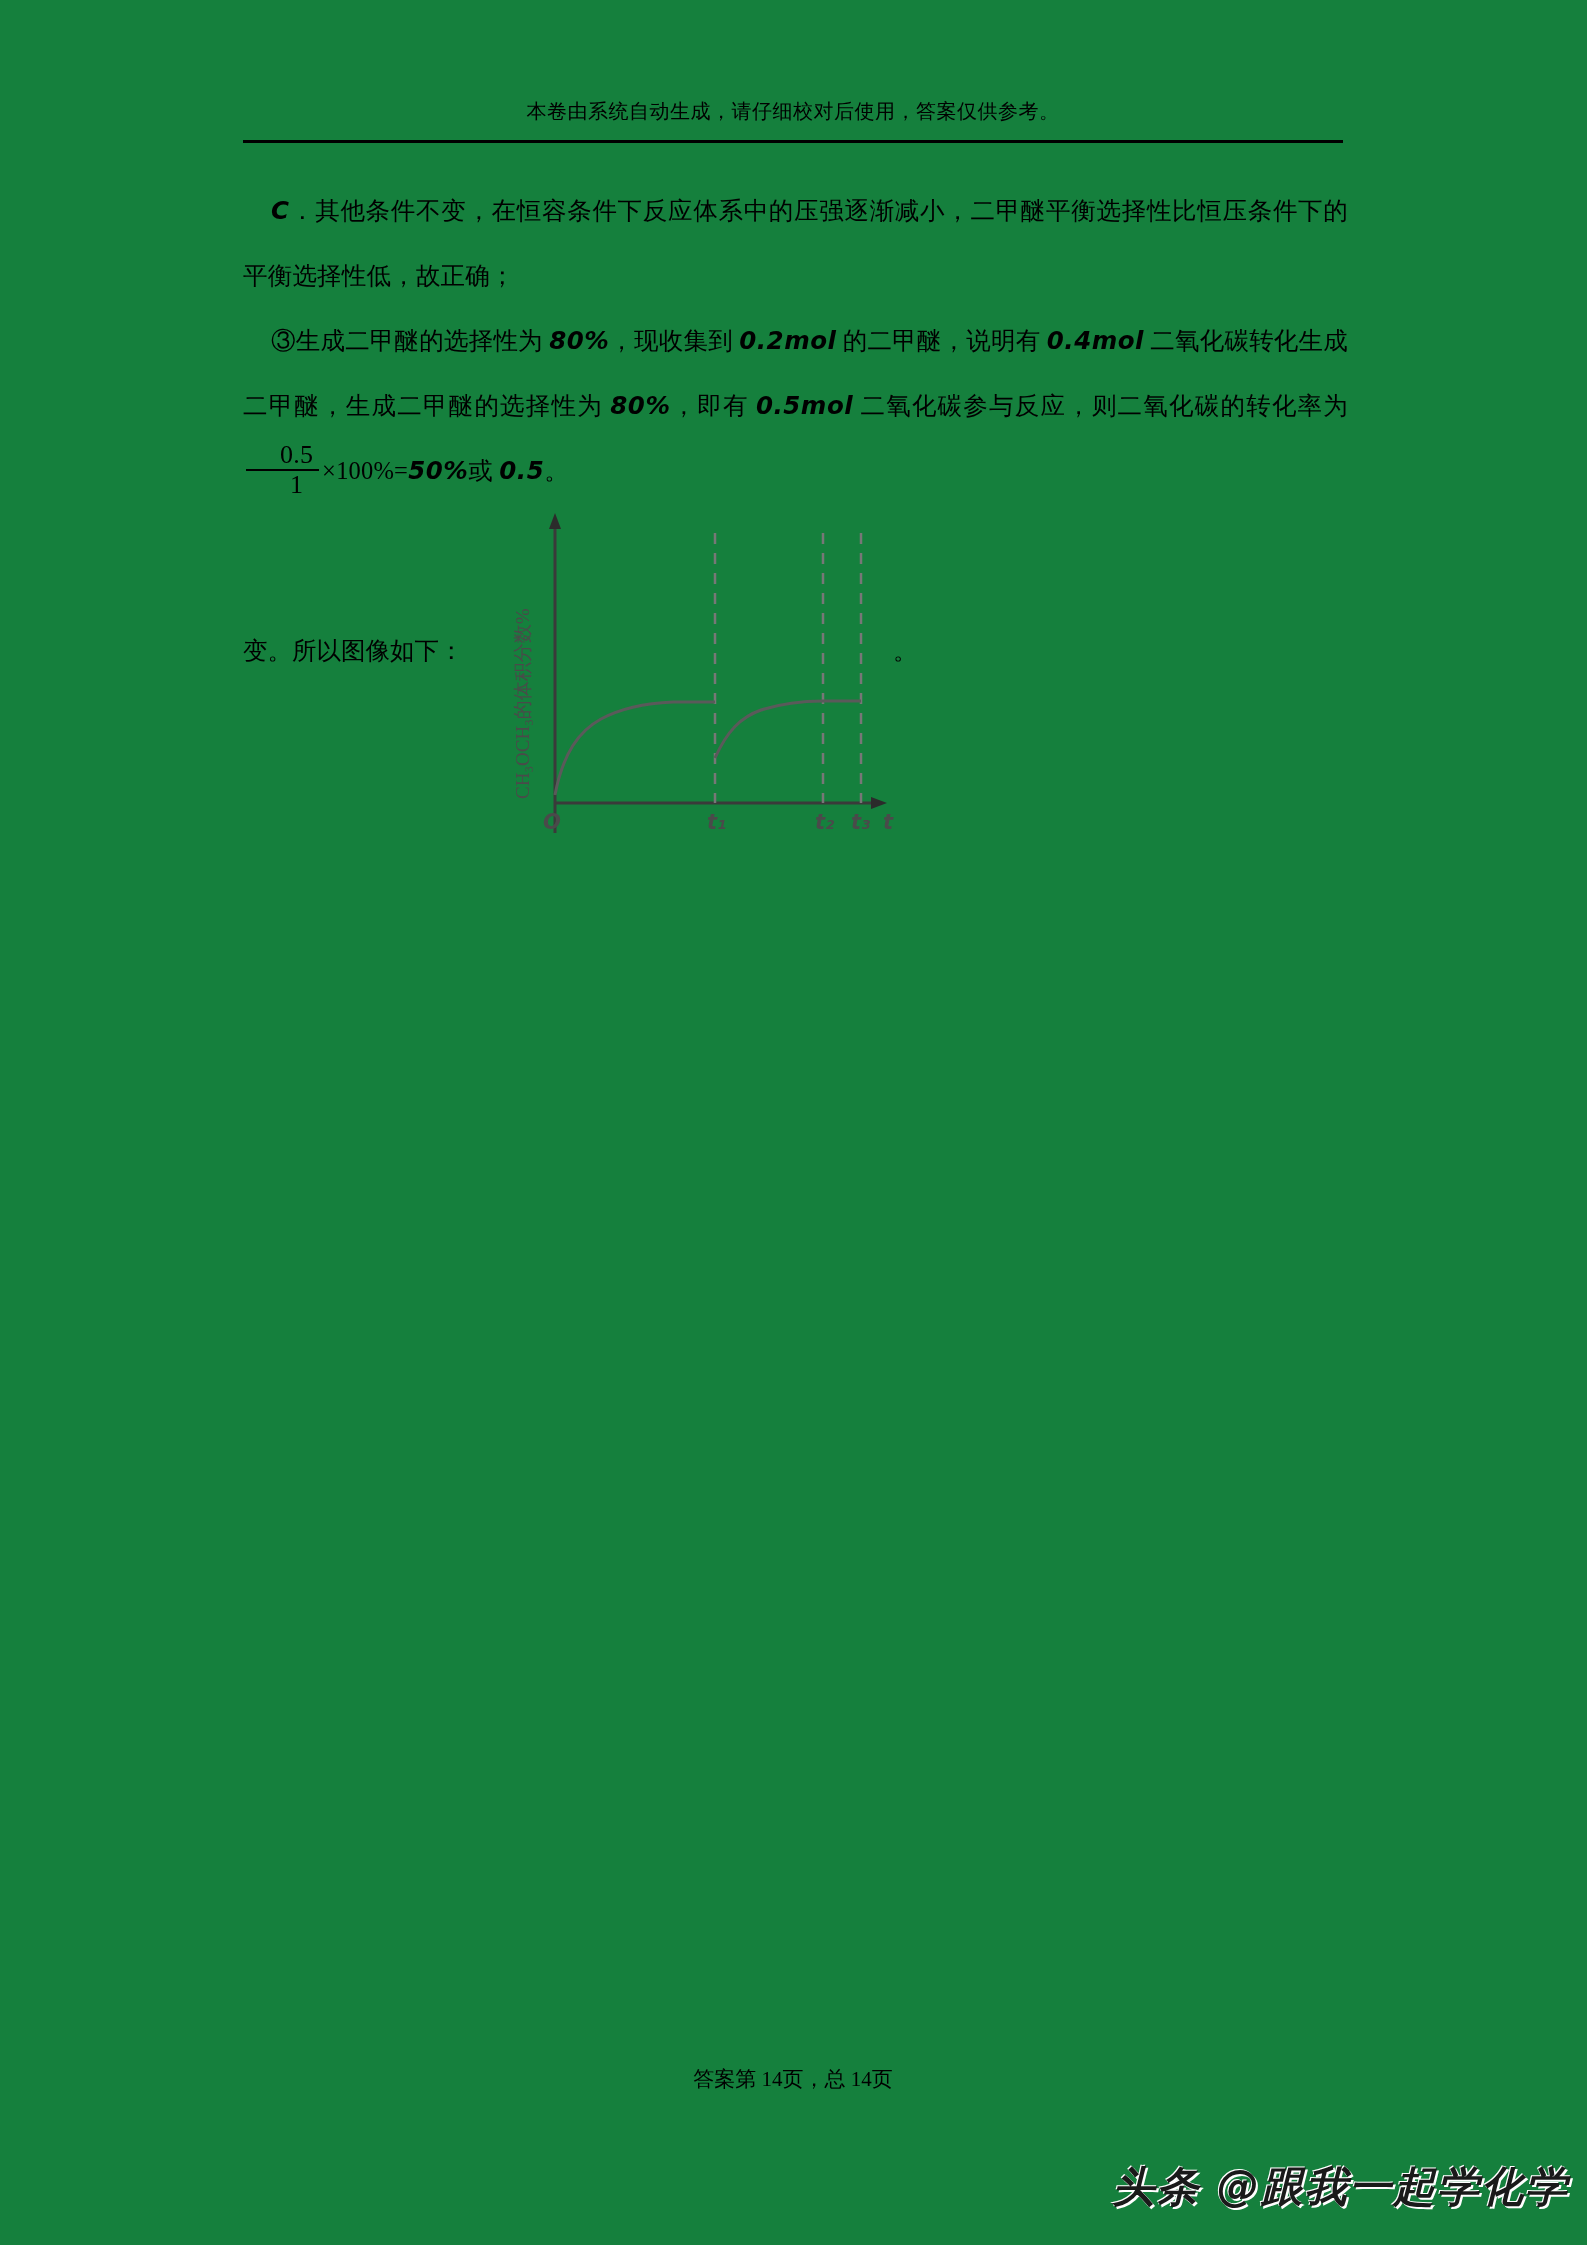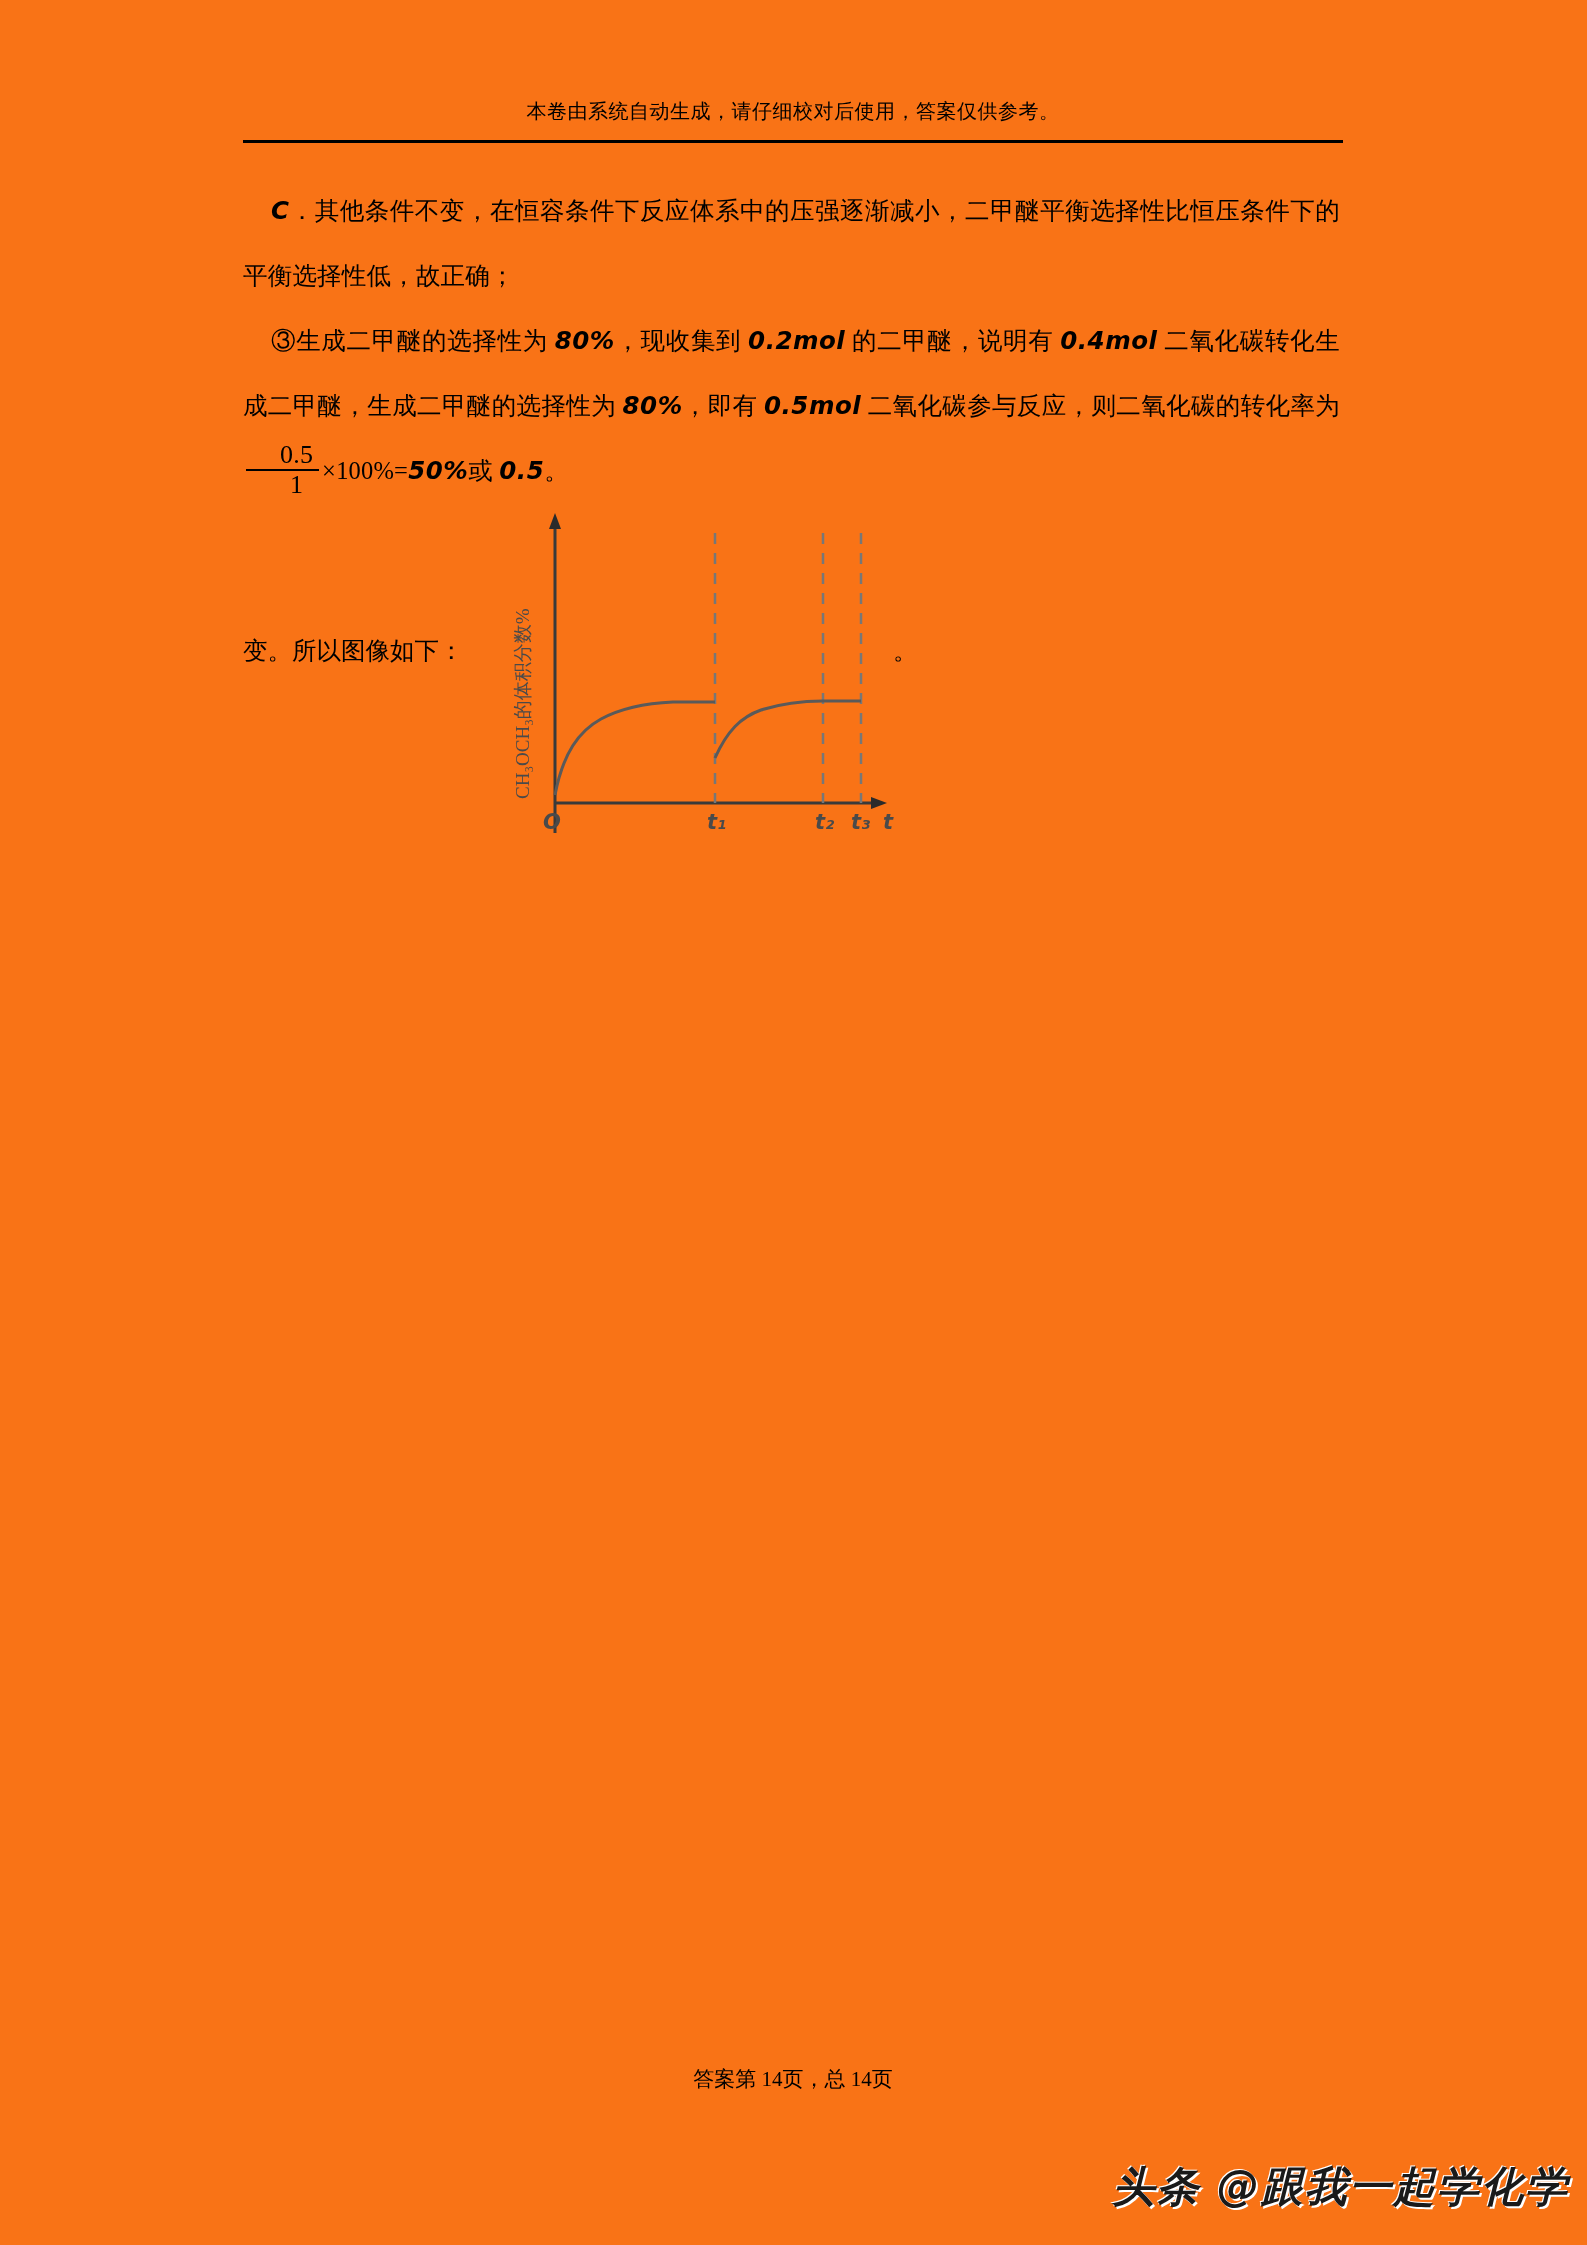--- a/index.html
+++ b/index.html
@@ -7,21 +7,21 @@
     padding: 0;
     background: #f0f0f0;
   }
   body {
     font-family: "Liberation Serif", "DejaVu Serif", serif;
   }
   .page {
     position: relative;
     width: 1587px;
     height: 2245px;
-    background: #f97316;
+    background: #15803d;
     margin: 0 auto;
     overflow: hidden;
     box-sizing: border-box;
   }
 
   
   .header {
     position: absolute;
     left: 243px;
     top: 98px;
@@ -41,21 +41,21 @@
   }
 
   
   .body-area {
     position: absolute;
     left: 243px;
     top: 178px;
     width: 1105px;
   }
   p.para {
-    margin: 0 8px 0 0;
+    margin: 0 0 0 0;
     font-size: 24.5px;
     line-height: 65px;
     color: #000;
     text-align: justify;
     text-justify: inter-ideograph;
     letter-spacing: 0.2px;
     font-family: "Liberation Serif", "DejaVu Serif", serif;
   }
   p.para.indent { text-indent: 28px; }
   p.para.indent-sm { text-indent: 14px; }

